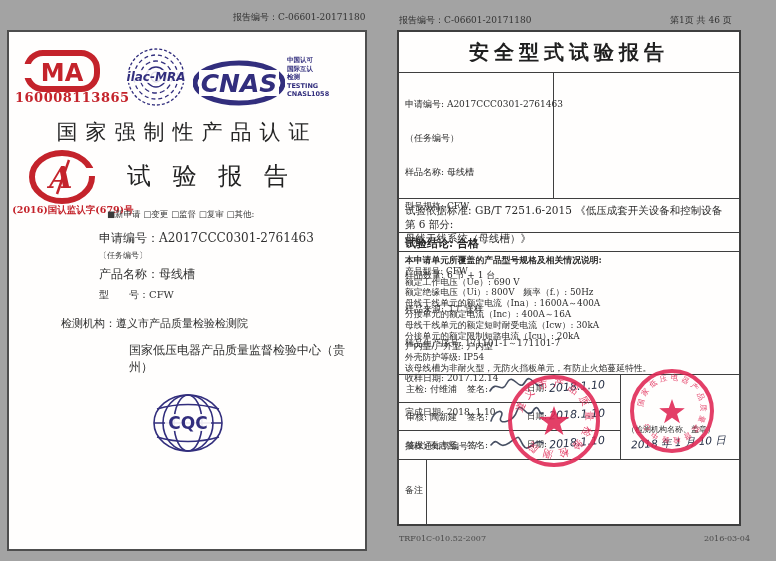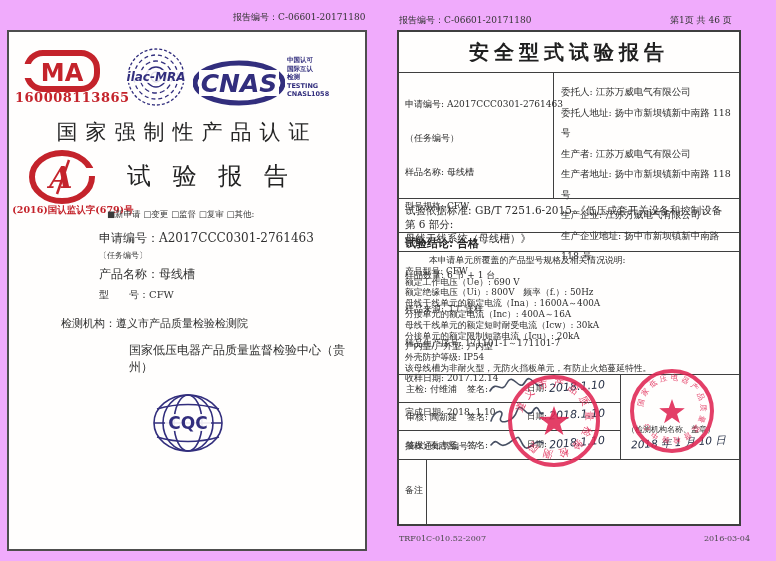--- a/index.html
+++ b/index.html
@@ -1,16 +1,16 @@
 <!DOCTYPE html>
 <html><head>
 <meta charset="utf-8">
 <style>
   html,body{margin:0;padding:0;background:#f7f7f4;}
-  #canvas{position:relative;width:776px;height:561px;background:#f0abfc;overflow:hidden;
+  #canvas{position:relative;width:776px;height:561px;background:#a3a3a3;overflow:hidden;
           font-family:"DejaVu Serif","Liberation Serif",serif;color:#2e2e2e;}
   .abs{position:absolute;}
   .serif{font-family:"DejaVu Serif","Liberation Serif",serif;}
   .sans{font-family:"DejaVu Sans","Liberation Sans",sans-serif;}
   .page{background:#fffefd;}
   #left-page{left:7px;top:30px;width:356px;height:517px;border:2px solid #4e4e4e;}
   #right-page{left:397px;top:30px;width:340px;height:492px;border:2px solid #3f3f3f;background:#fffefd;}
   .hline{position:absolute;left:0;width:100%;height:0;border-top:1.5px solid #3f3f3f;}
   .vline{position:absolute;width:0;border-left:1.5px solid #3f3f3f;}
   .tiny{font-size:9px;line-height:11.4px;white-space:pre;}
@@ -110,41 +110,33 @@
       <div>样品名称: 母线槽</div>
       <div>型号规格: CFW</div>
       <div>商标: /</div>
       <div>样品数量: 6 节 + 1 台</div>
       <div>样品来源: 工厂送样</div>
       <div>样品生产序号: 171101-1～171101-7</div>
       <div>收样日期: 2017.12.14</div>
       <div>完成日期: 2018. 1.10</div>
       <div>抽样通知书编号: /</div>
     </div>
-    <div class="abs serif" style="left:162px;top:50px;width:175px;font-size:9.5px;line-height:20.5px;color:#2b2b2b;">
-      <div>委托人: 江苏万威电气有限公司</div>
-      <div>委托人地址: 扬中市新坝镇新中南路 118 号</div>
-      <div>生产者: 江苏万威电气有限公司</div>
-      <div>生产者地址: 扬中市新坝镇新中南路 118 号</div>
-      <div>生产企业: 江苏万威电气有限公司</div>
-      <div>生产企业地址: 扬中市新坝镇新中南路 118 号</div>
-    </div>
     <div class="hline" style="top:166px;"></div>
 
     <div class="abs serif" style="left:6px;top:171px;width:330px;font-size:10.5px;line-height:14px;color:#2b2b2b;">
       <div>试验依据标准: GB/T 7251.6-2015 《低压成套开关设备和控制设备 第 6 部分:</div>
       <div>母线干线系统（母线槽）》</div>
     </div>
     <div class="hline" style="top:200px;"></div>
 
     <div class="abs serif" style="left:6px;top:204px;font-size:11px;font-weight:bold;color:#262626;">试验结论: 合格</div>
     <div class="hline" style="top:219px;"></div>
 
     <div class="abs serif" style="left:6px;top:223px;width:330px;font-size:8.8px;line-height:10.8px;color:#2b2b2b;">
-      <div style="font-weight:normal;margin-left:24px;">本申请单元所覆盖的产品型号规格及相关情况说明:</div>
+      <div style="font-weight:bold;">本申请单元所覆盖的产品型号规格及相关情况说明:</div>
       <div>产品型号: CFW</div>
       <div>额定工作电压（Ue）: 690 V</div>
       <div>额定绝缘电压（Ui）: 800V　频率（f.）: 50Hz</div>
       <div>母线干线单元的额定电流（Ina）: 1600A～400A</div>
       <div>分接单元的额定电流（Inc）: 400A～16A</div>
       <div>母线干线单元的额定短时耐受电流（Icw）: 30kA</div>
       <div>分接单元的额定限制短路电流（Icu）: 20kA</div>
       <div>户内型/户外型: 户内型</div>
       <div>外壳防护等级: IP54</div>
       <div>该母线槽为非耐火型，无防火挡板单元，有防止火焰蔓延特性。</div>

